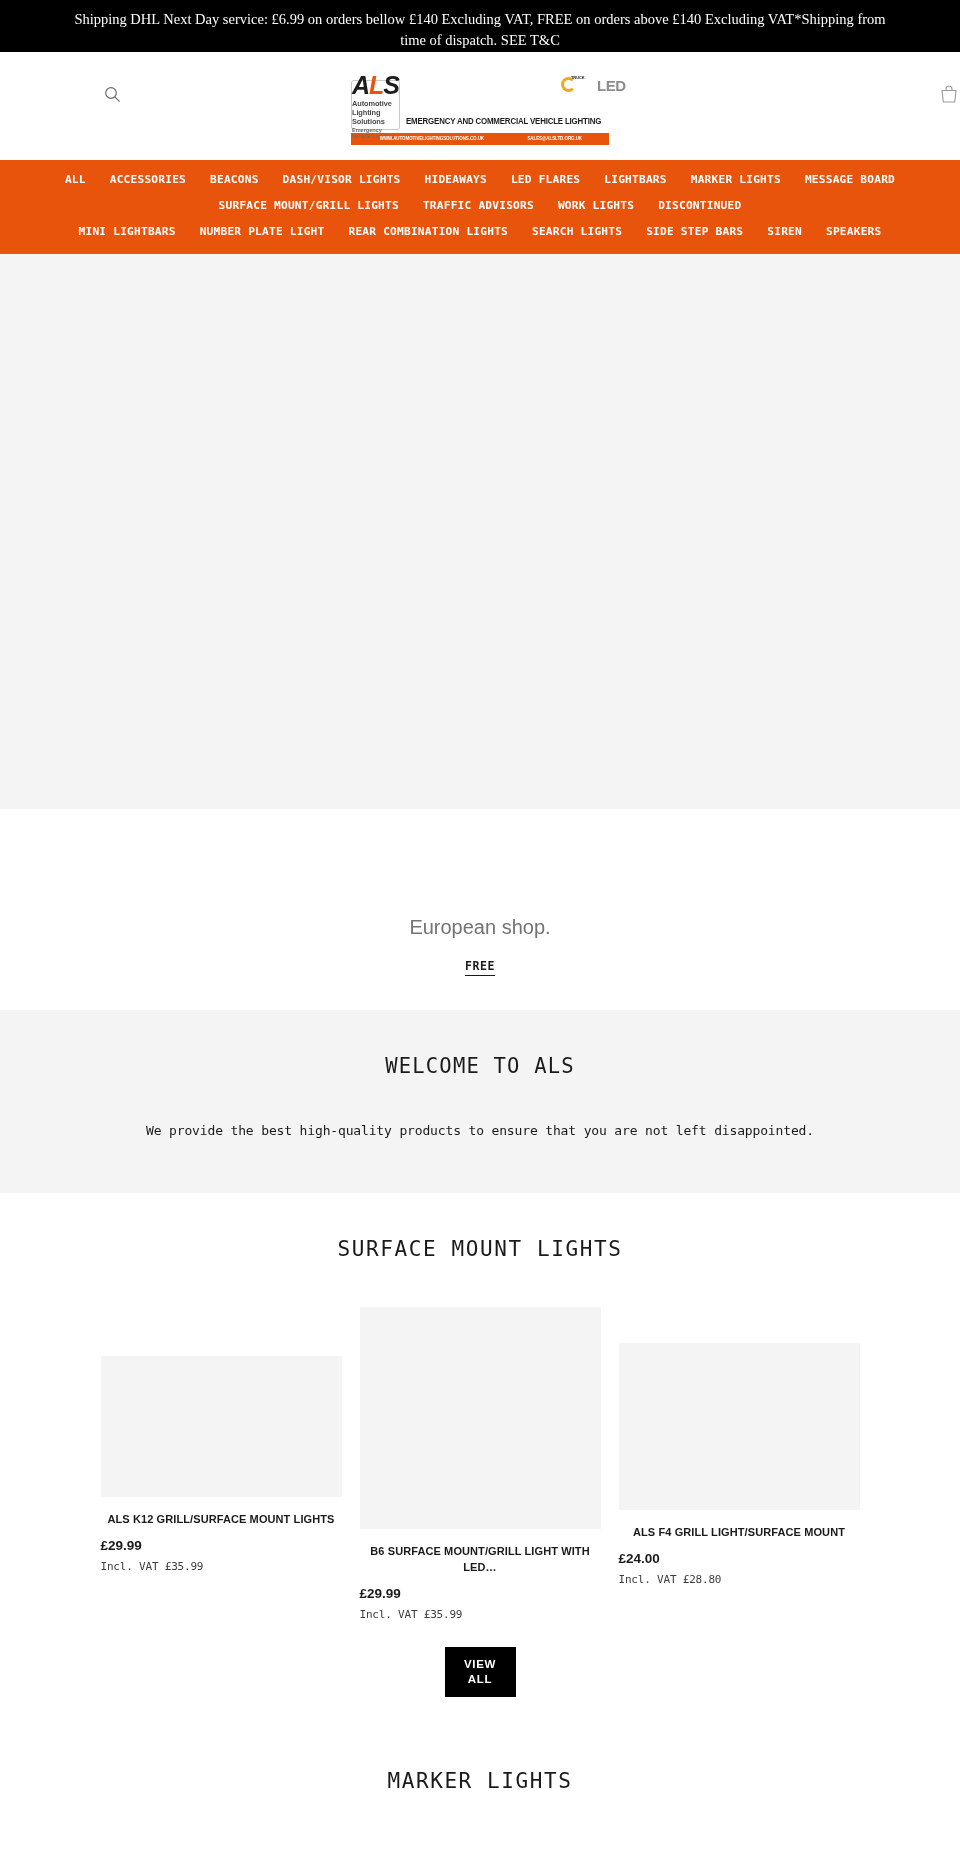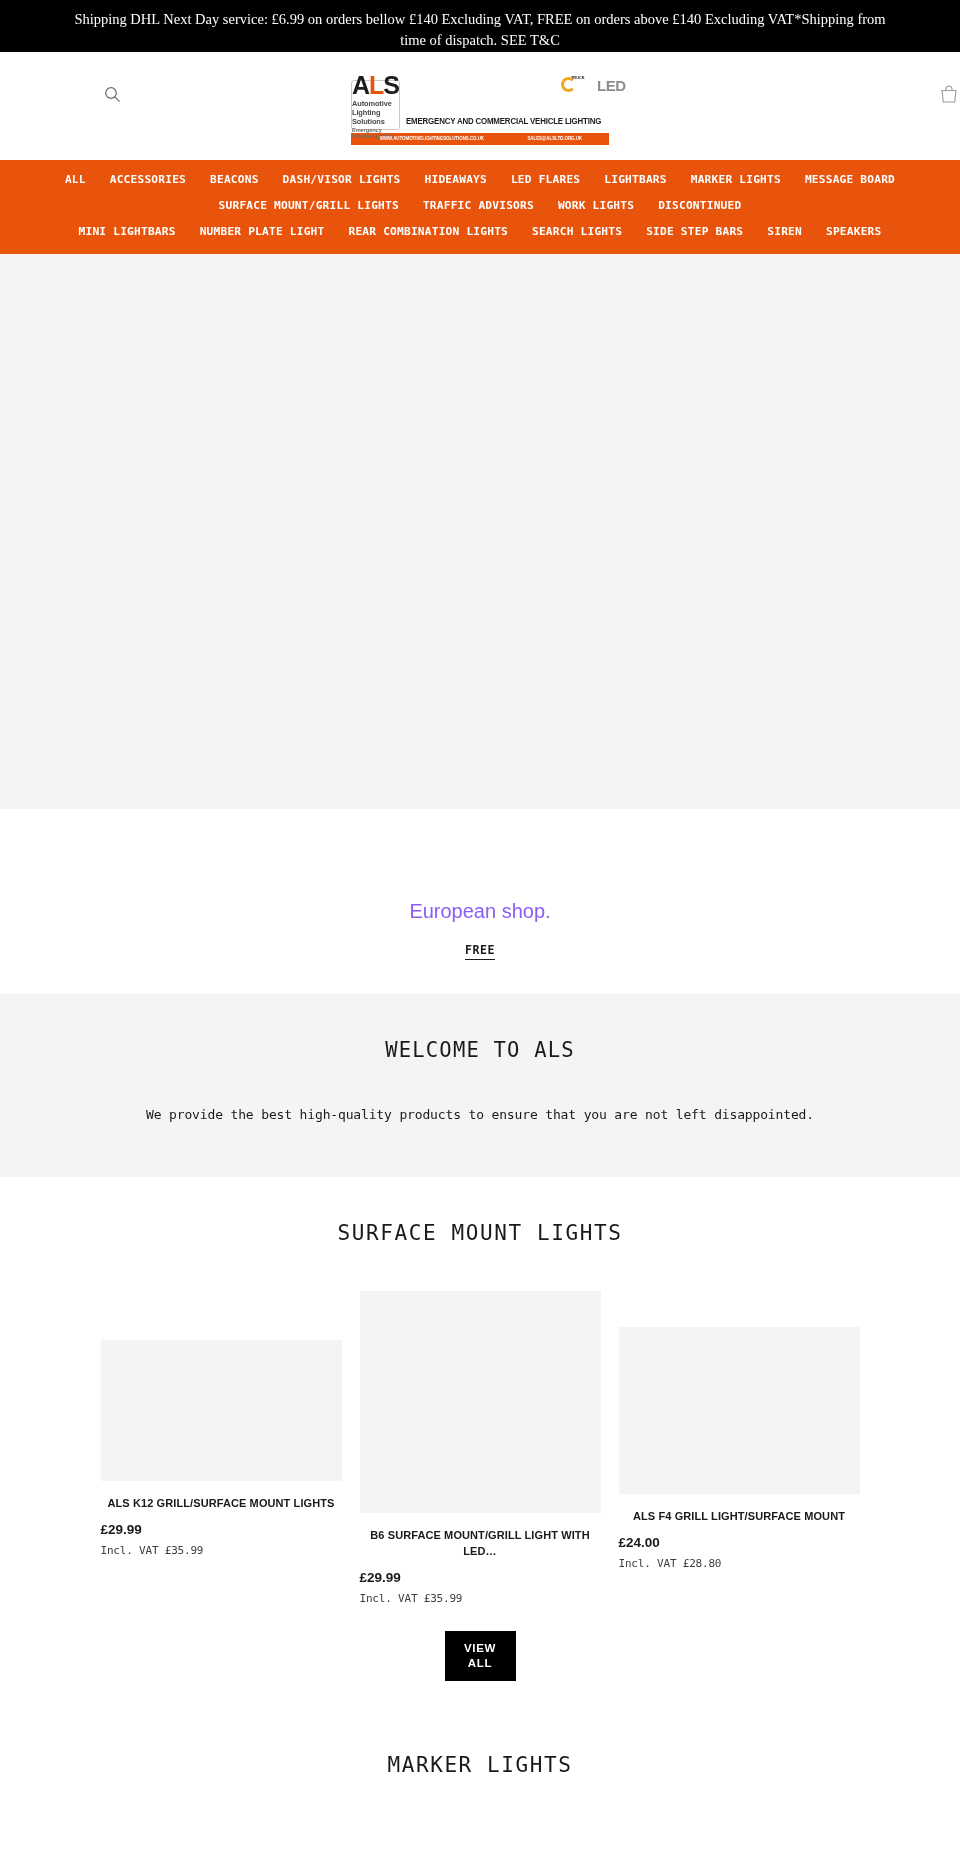--- a/index.html
+++ b/index.html
@@ -72,20 +72,21 @@
     justify-content: center;
     padding-top: 2px;
   }
   .logo-als {
     font-family: "Liberation Sans", sans-serif;
     font-weight: bold;
     font-size: 25px;
     letter-spacing: -1px;
     line-height: 25px;
     color: #1d1d1b;
+    font-style: italic;
   }
   .logo-als .l { color: #e8540c; }
   .logo-sub1 {
     font-size: 7.4px;
     font-weight: bold;
     color: #4a4a48;
     letter-spacing: -0.1px;
     margin-top: 1px;
   }
   .logo-sub2 {
@@ -191,22 +192,23 @@
   
   .euro {
     background: #ffffff;
     padding: 88px 0 34px;
     text-align: center;
   }
   .euro-title {
     font-family: "Liberation Sans", sans-serif;
     font-size: 20px;
     font-weight: 400;
-    color: #8b5cf6;
+    color: #737373;
     line-height: 28px;
+    margin-top: 16px;
   }
   .euro-link {
     display: inline-block;
     margin-top: 18px;
     font-family: "DejaVu Sans Mono", "Liberation Mono", monospace;
     font-size: 11.5px;
     font-weight: bold;
     letter-spacing: 0.6px;
     color: #1a1a1a;
     border-bottom: 1.5px solid #1a1a1a;

